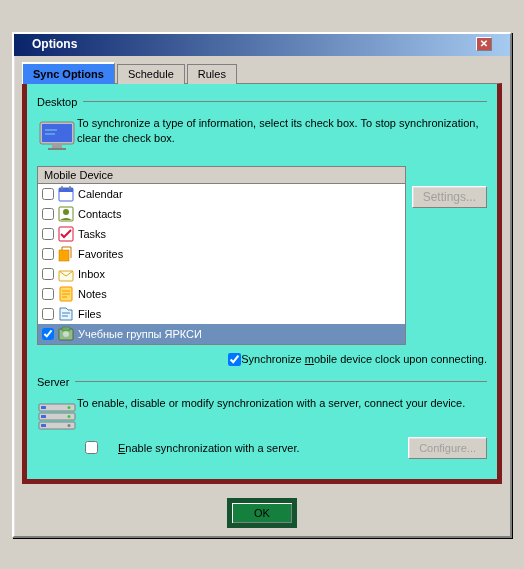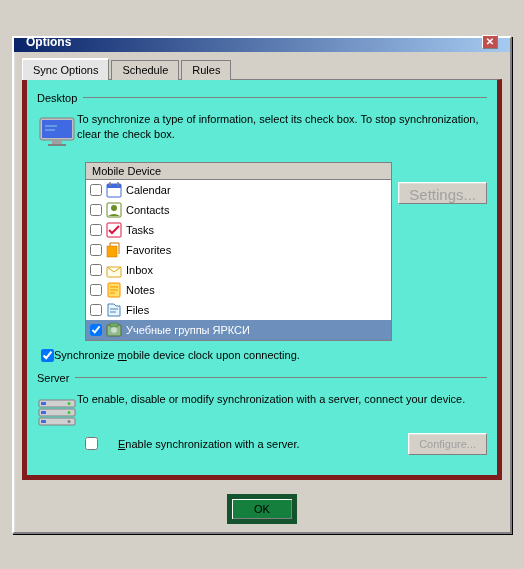--- a/index.html
+++ b/index.html
@@ -19,25 +19,25 @@
       background: #d4d0c8;
       border: 2px solid #fff;
       border-right-color: #808080;
       border-bottom-color: #808080;
       box-shadow: 1px 1px 0 #000, inset 1px 1px 0 #dfdfdf;
     }
 
     .title-bar {
       background: linear-gradient(to right, #0a246a, #a6caf0);
       color: white;
-      padding: 3px 12px;
-      display: flex;
-      align-items: flex-end;
+      padding: 3px 18px;
+      display: flex;
+      align-items: flex-start;
       justify-content: space-between;
-      height: 14px;
+      height: 22px;
     }
 
     .title-bar-text {
       font-weight: bold;
       font-size: 12px;
       color: white;
     }
 
     .title-bar-controls {
       display: flex;
@@ -85,27 +85,27 @@
       background: #d4d0c8;
       border: 1px solid #808080;
       border-bottom: none;
       cursor: pointer;
       margin-right: 2px;
       font-size: 11px;
       position: relative;
     }
 
     .tab.active {
-      background: #e5e5e5;
+      background: #3b82f6;
       border-top: 2px solid #fff;
       border-left: 1px solid #fff;
       border-right: 1px solid #808080;
       padding-top: 4px;
       z-index: 3;
-      font-weight: normal;
+      font-weight: bold;
     }
 
     .tab-content {
       border: 5px solid #7f1d1d;
       border-top: 1px solid #808080;
       background: #5eead4;
       padding: 12px 10px 10px 10px;
       position: relative;
       z-index: 1;
     }
@@ -158,21 +158,20 @@
       font-size: 11px;
       line-height: 1.4;
       flex: 1;
     }
 
     
     .device-list-container {
       display: flex;
       gap: 6px;
       margin-top: 8px;
-      margin-left: 48px;
       justify-content: space-between;
     }
 
     .device-list {
       flex: 1;
       border: 1px solid #808080;
       background: #fff;
       max-height: 200px;
       overflow-y: auto;
     }
@@ -217,40 +216,41 @@
     }
 
     .settings-btn {
       padding: 3px 10px;
       background: #d4d0c8;
       border: 1px solid #fff;
       border-right-color: #808080;
       border-bottom-color: #808080;
       box-shadow: inset 1px 1px 0 #dfdfdf;
       cursor: pointer;
-      font-size: 15px;
+      font-size: 12px;
       height: 22px;
       white-space: nowrap;
       color: #a0a0a0;
     }
 
     .settings-side {
       display: flex;
       flex-direction: column;
       align-items: flex-start;
       padding-top: 20px;
     }
 
     
     .checkbox-row {
       display: flex;
       align-items: center;
       gap: 0;
       margin: 8px 0 8px 0;
       font-size: 11px;
+      justify-content: flex-end;
     }
 
     .checkbox-row input[type="checkbox"] {
       width: 13px;
       height: 13px;
     }
 
     
     .server-icon {
       width: 40px;

